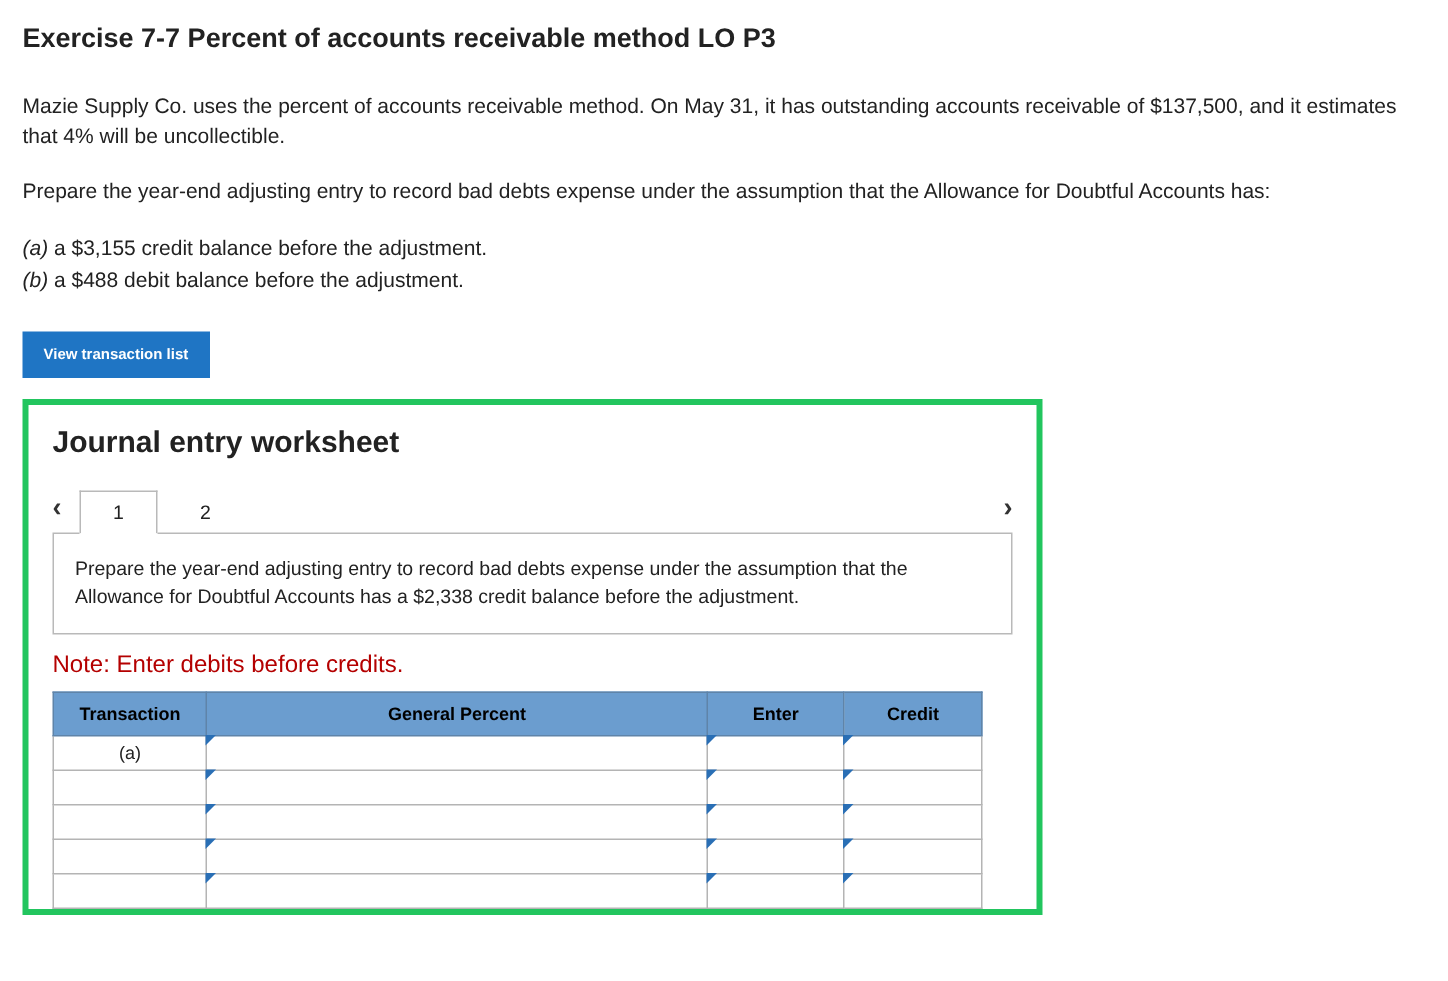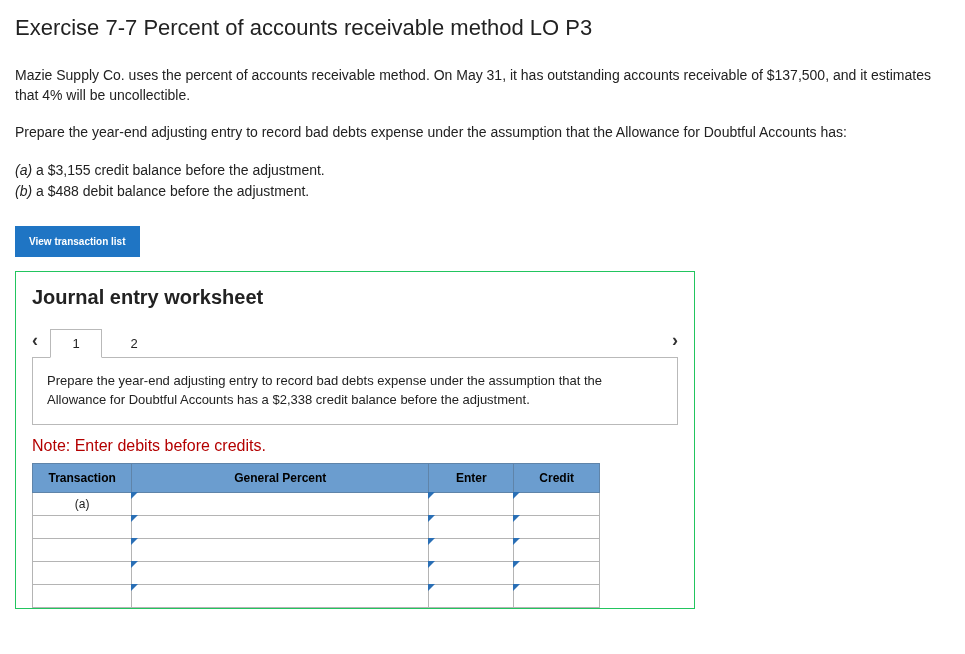--- a/index.html
+++ b/index.html
@@ -6,22 +6,22 @@
     margin: 0;
     padding: 15px;
     font-family: Arial, Helvetica, sans-serif;
     font-size: 14px;
     color: #222;
     background: #fff;
     width: 965px;
     box-sizing: border-box;
   }
   h2.title {
-    font-size: 22px;
-    font-weight: normal;
+    font-size: 18px;
+    font-weight: bold;
     margin: 0 0 25px 0;
   }
   p.prompt {
     margin: 0 0 18px 0;
     line-height: 1.4;
     max-width: 920px;
   }
   .italic { font-style: italic; }
   .view-btn {
     display: inline-block;
@@ -29,21 +29,21 @@
     color: #fff;
     border: none;
     padding: 10px 14px;
     font-size: 10px;
     font-weight: bold;
     cursor: pointer;
     margin-top: 6px;
     margin-bottom: 14px;
   }
   .worksheet-wrap {
-    border: 1px solid #22c55e;
+    border: 4px solid #22c55e;
     width: 680px;
     padding: 14px 16px 0 16px;
     box-sizing: border-box;
   }
   .ws-title {
     font-size: 20px;
     font-weight: bold;
     margin: 0 0 14px 0;
   }
   .tabrow {
@@ -88,21 +88,21 @@
     line-height: 1.45;
   }
   .note {
     color: #b40000;
     font-size: 16px;
     margin: 12px 0 8px 0;
   }
 
   table.journal {
     border-collapse: collapse;
-    width: 568px;
+    width: 620px;
   }
   table.journal th {
     background: #6b9dcf;
     color: #000;
     font-size: 12px;
     font-weight: bold;
     text-align: center;
     border: 1px solid #5f84a9;
     padding: 4px 6px;
     height: 20px;

